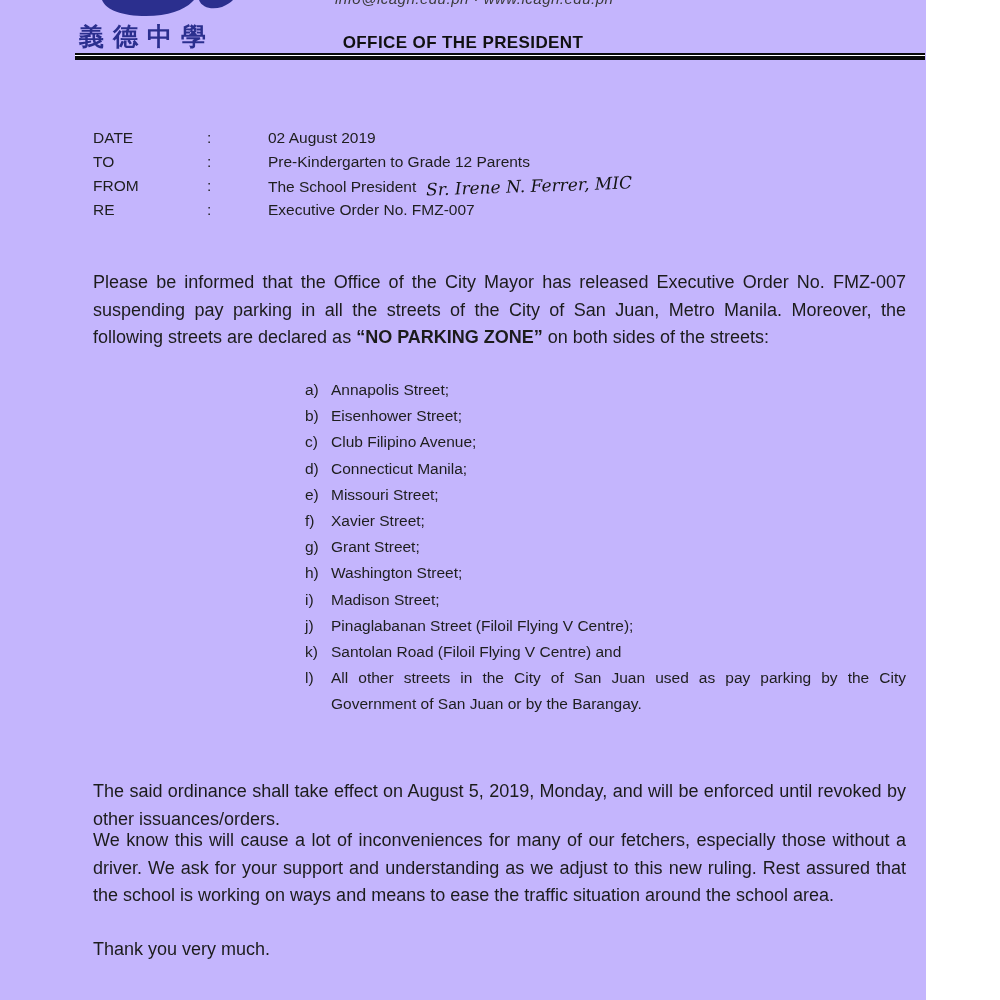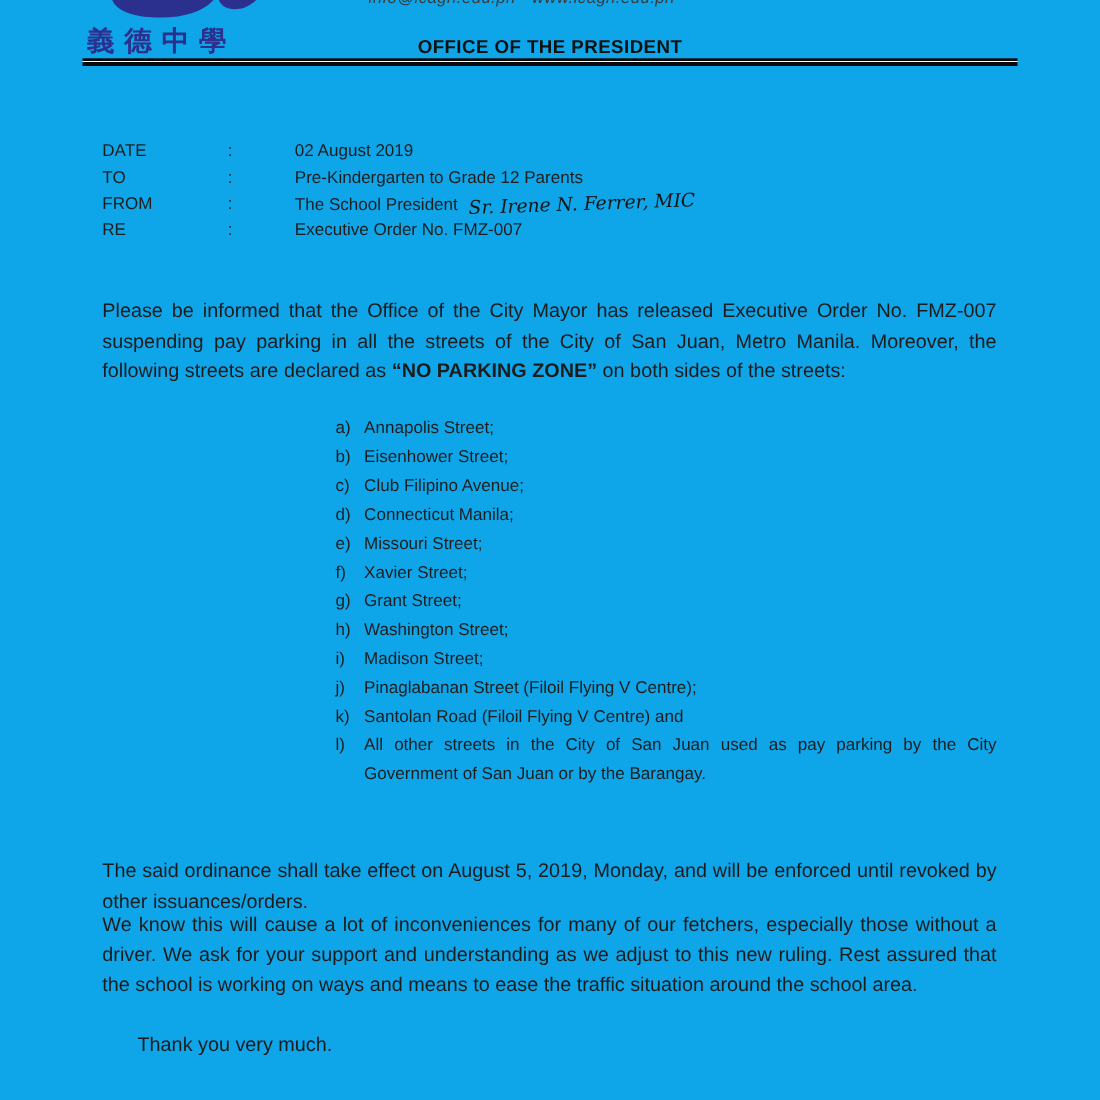--- a/index.html
+++ b/index.html
@@ -1,19 +1,19 @@
 <!DOCTYPE html>
 <html><head>
 <meta charset="utf-8">
 <style>
   html,body{margin:0;padding:0;background:#ffffff;}
   .page{
     position:relative;
-    width:1000px;height:1000px;
-    background:#0ea5e9;
+    width:926px;height:1000px;
+    background:#c4b5fd;
     font-family:"Liberation Sans", sans-serif;
     color:#1e1e1e;
     overflow:hidden;
   }
   
   .logo-svg{position:absolute;left:98px;top:0;}
   .school-name-cjk{
     position:absolute;left:79px;top:20px;
     font-family:"DejaVu Serif", serif;
     font-size:25px;font-weight:bold;
@@ -54,21 +54,21 @@
   
   .para{
     position:absolute;left:93px;width:813px;
     font-size:18px;line-height:27.7px;
     text-align:justify;color:#1c1c1c;
   }
   .para b{font-weight:bold;}
   .p1{top:269px;}
   .p2{top:742px;margin-top:36px;}
   .p3{top:827px;}
-  .closing{top:936px;text-align:left;margin-left:32px;}
+  .closing{top:936px;text-align:left;}
   .street-list{
     position:absolute;left:305px;top:377px;width:601px;
     font-size:15.5px;line-height:26.2px;
   }
   .street-row{display:flex;}
   .street-marker{width:26px;flex:none;}
   .street-text{flex:1;text-align:justify;}
 </style>
 </head>
 <body>

